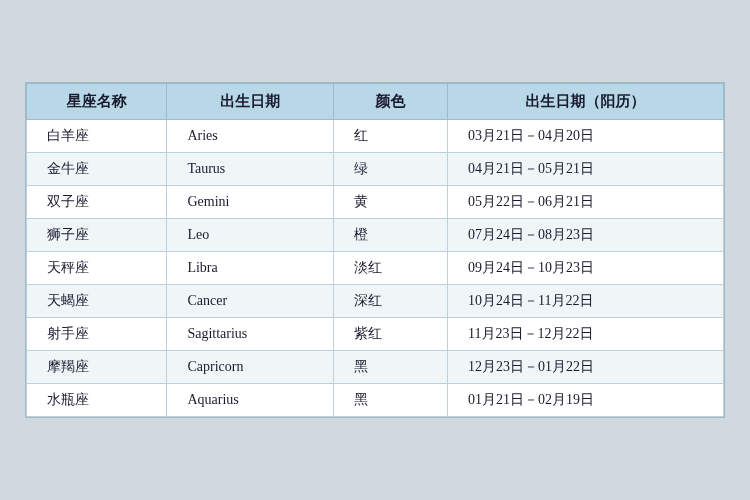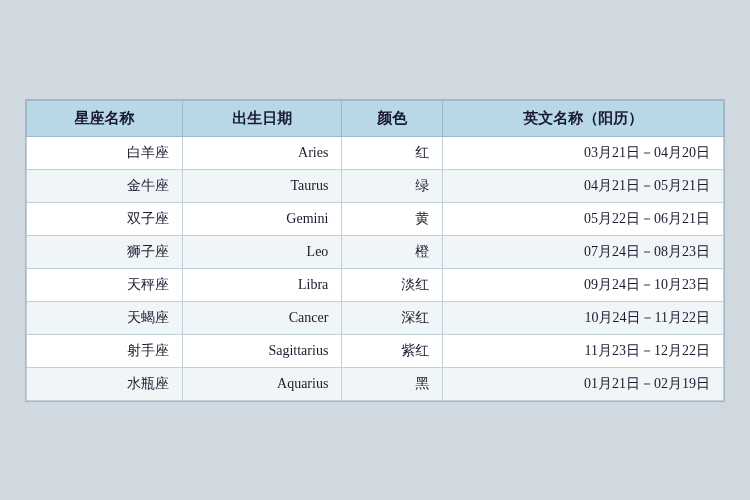--- a/index.html
+++ b/index.html
@@ -45,22 +45,22 @@
     tbody tr {
       background-color: #ffffff;
     }
 
     tbody tr:nth-child(even) {
       background-color: #f0f5f8;
     }
 
     tbody td {
       border: 1px solid #c0d0da;
-      padding: 7px 13px;
-      text-align: right;
+      padding: 7px 20px;
+      text-align: left;
       font-size: 14px;
       color: #1a1a2e;
     }
 
     tbody td:first-child {
       font-weight: normal;
     }
 
     tbody td:nth-child(2) {
       font-style: normal;
@@ -70,21 +70,21 @@
 </head>
 <body>
 
 <div class="table-container">
   <table>
     <thead>
       <tr>
         <th>星座名称</th>
         <th>出生日期</th>
         <th>颜色</th>
-        <th>英文名称（阳历）</th>
+        <th>出生日期（阳历）</th>
       </tr>
     </thead>
     <tbody id="table-body">
     <tr>
           <td>白羊座</td>
           <td>Aries</td>
           <td>红</td>
           <td>03月21日－04月20日</td>
         </tr>
         <tr>
@@ -117,20 +117,26 @@
           <td>深红</td>
           <td>10月24日－11月22日</td>
         </tr>
         <tr>
           <td>射手座</td>
           <td>Sagittarius</td>
           <td>紫红</td>
           <td>11月23日－12月22日</td>
         </tr>
         <tr>
+          <td>摩羯座</td>
+          <td>Capricorn</td>
+          <td>黑</td>
+          <td>12月23日－01月22日</td>
+        </tr>
+        <tr>
           <td>水瓶座</td>
           <td>Aquarius</td>
           <td>黑</td>
           <td>01月21日－02月19日</td>
         </tr>
       </tbody>
   </table>
 </div>
 
 </body></html>

